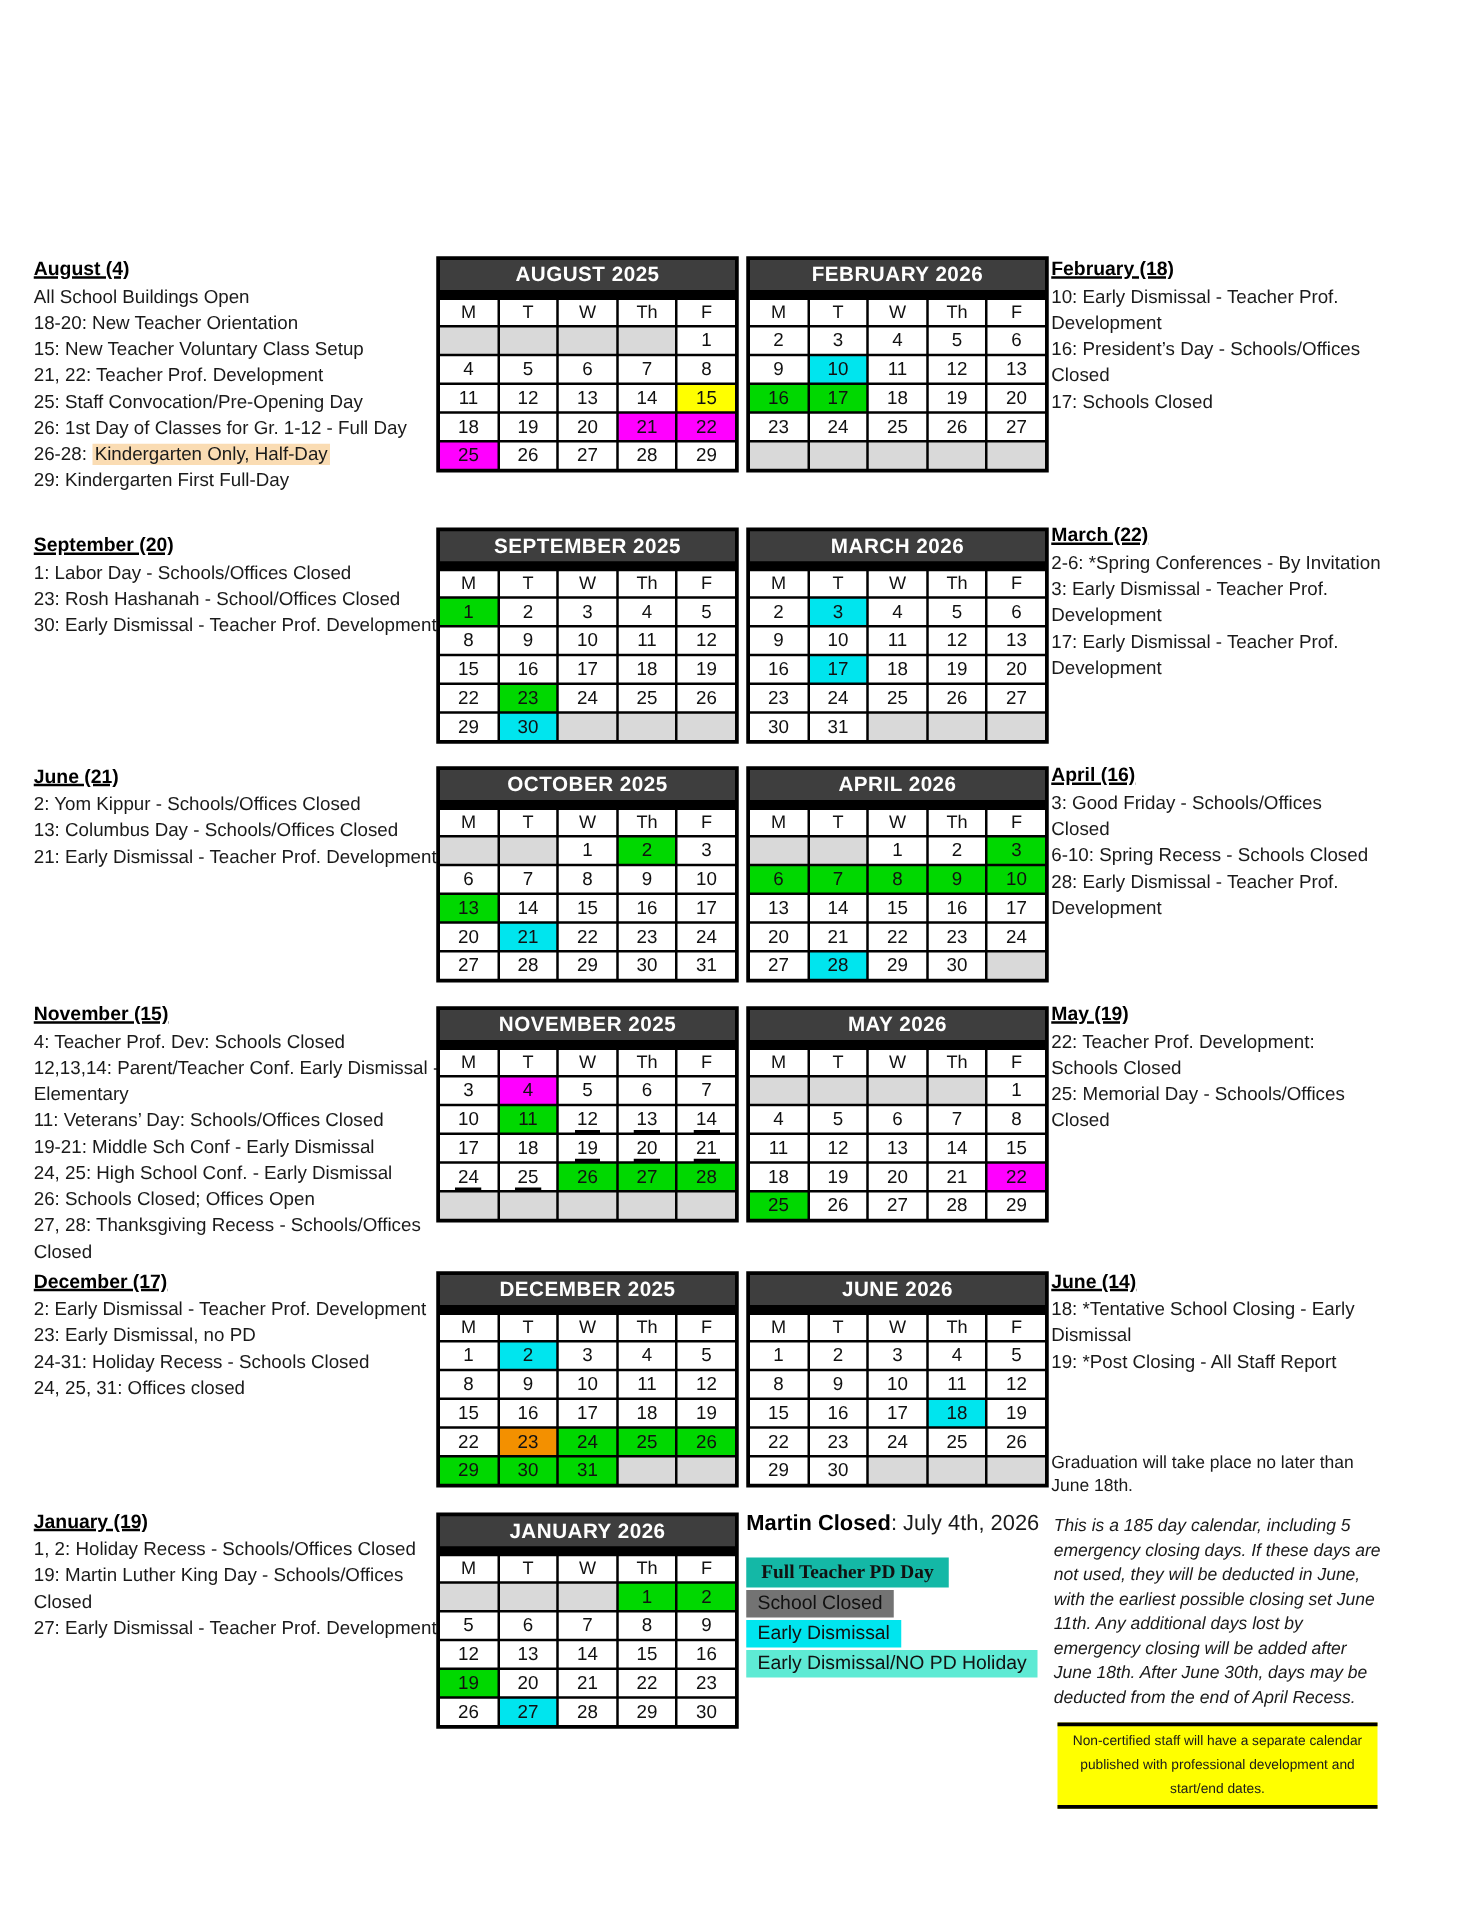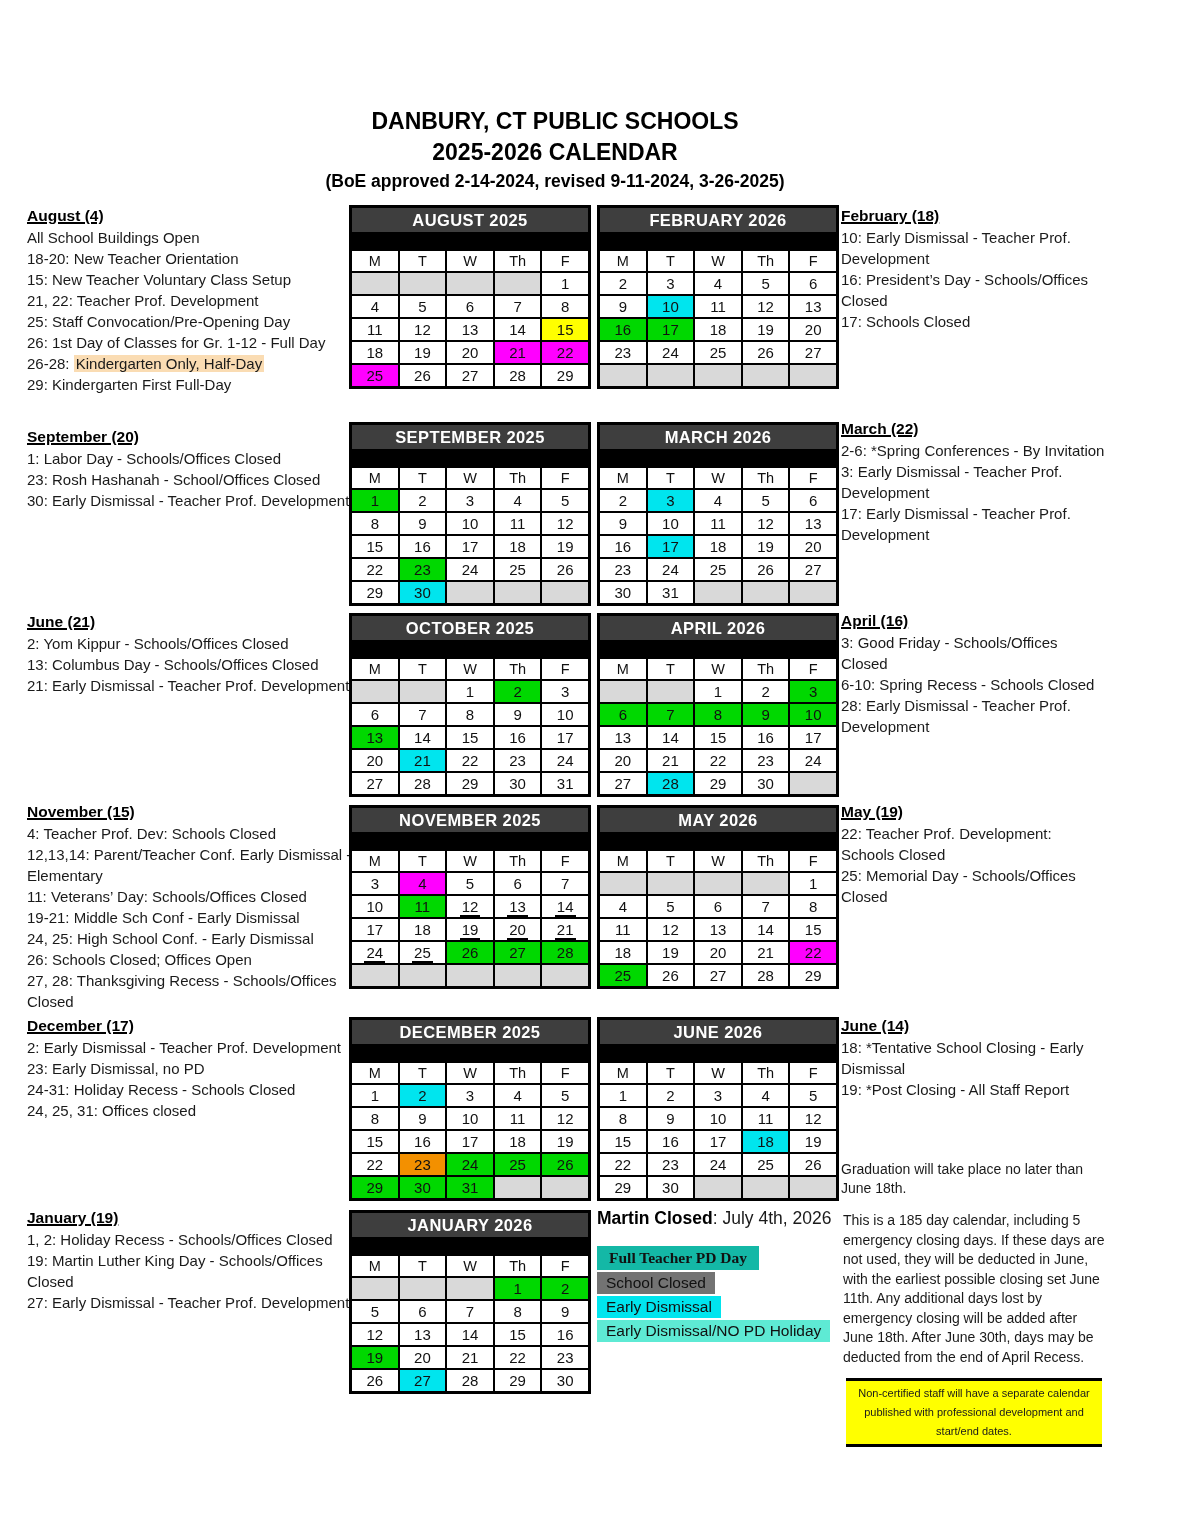--- a/index.html
+++ b/index.html
@@ -11,53 +11,48 @@
   .title-l3{font-size:17.5px;font-weight:bold;color:#000;line-height:26px;}
   
   .evblock{position:absolute;font-size:15px;line-height:21px;color:#1a1a1a;}
   .evblock h3{margin:0 0 1px 0;font-size:15.5px;font-weight:bold;color:#000;
               text-decoration:underline;text-decoration-thickness:2px;}
   .evline{margin:0;}
   .hl{background:#FADCB3;padding:0 2px;}
   
   .cal{position:absolute;width:242px;background:#000;padding:3px;box-sizing:border-box;}
   .cal-title{background:#3E3E3E;color:#fff;font-weight:bold;font-size:16.5px;
-             text-align:center;height:24px;line-height:24px;letter-spacing:.4px;margin-bottom:19px;}
+             text-align:center;height:24px;line-height:24px;letter-spacing:.4px;margin-bottom:8px;}
   .cal-row{display:grid;grid-template-columns:repeat(5,1fr);gap:2px;margin-bottom:2px;}
   .cal-row:last-child{margin-bottom:0;}
   .cal-cell{height:21px;line-height:21px;text-align:center;font-size:15px;background:#fff;color:#111;}
   .cal-hcell{height:20px;line-height:20px;text-align:center;font-size:14.5px;background:#fff;color:#111;}
   .cw{background:#fff;} .ce{background:#D9D9D9;} .cg{background:#00D800;}
   .cc{background:#00E5EE;} .cm{background:#FF00FF;} .cy{background:#FFFF00;} .co{background:#F39000;}
   .u span{display:inline-block;border-bottom:3px solid #000;line-height:16px;padding:0 2px;}
   
   .legend{position:absolute;left:597px;top:1208px;width:250px;}
   .offices-line{font-size:17.5px;color:#1a1a1a;white-space:nowrap;}
   .offices-line b{color:#000;}
   .legend-items{margin-top:17px;}
   .legend-item{display:table;padding:1px 9px;margin:2px 0;font-size:15.5px;line-height:20px;
                color:#111;white-space:nowrap;}
   .legend-item.bold{font-weight:bold;padding:2px 12px;}
   
   .grad-note{position:absolute;left:841px;top:1160px;width:262px;font-size:14px;line-height:19px;}
-  .policy-note{position:absolute;left:843px;top:1211px;width:264px;font-size:14px;line-height:19.5px;}
+  .policy-note{position:absolute;left:843px;top:1211px;width:264px;font-size:14px;line-height:19.5px;font-style:italic;}
   .yellow-note{position:absolute;left:846px;top:1378px;width:246px;background:#FFFF00;
                border-top:3px solid #000;border-bottom:3px solid #000;padding:3px 5px;
                font-size:11px;line-height:19px;text-align:center;}
 </style>
 </head>
 <body>
 
 <div class="page">
 
-  <div class="titleblock">
-    <div class="title-l1">DANBURY, CT PUBLIC SCHOOLS</div>
-    <div class="title-l2">2025-2026 CALENDAR</div>
-    <div class="title-l3">(BoE approved 2-14-2024, revised 9-11-2024, 3-26-2025)</div>
-  </div>
 
   <div id="events-layer">
       <div class="evblock" style="left: 27px; top: 205px; width: 330px;">
         <h3>August (4)</h3>
         <div class="evline"><span>All School Buildings Open</span></div>
         <div class="evline"><span>18-20: New Teacher Orientation</span></div>
         <div class="evline"><span>15: New Teacher Voluntary Class Setup</span></div>
         <div class="evline"><span>21, 22: Teacher Prof. Development</span></div>
         <div class="evline"><span>25: Staff Convocation/Pre-Opening Day</span></div>
         <div class="evline"><span>26: 1st Day of Classes for Gr. 1-12 - Full Day</span></div>

